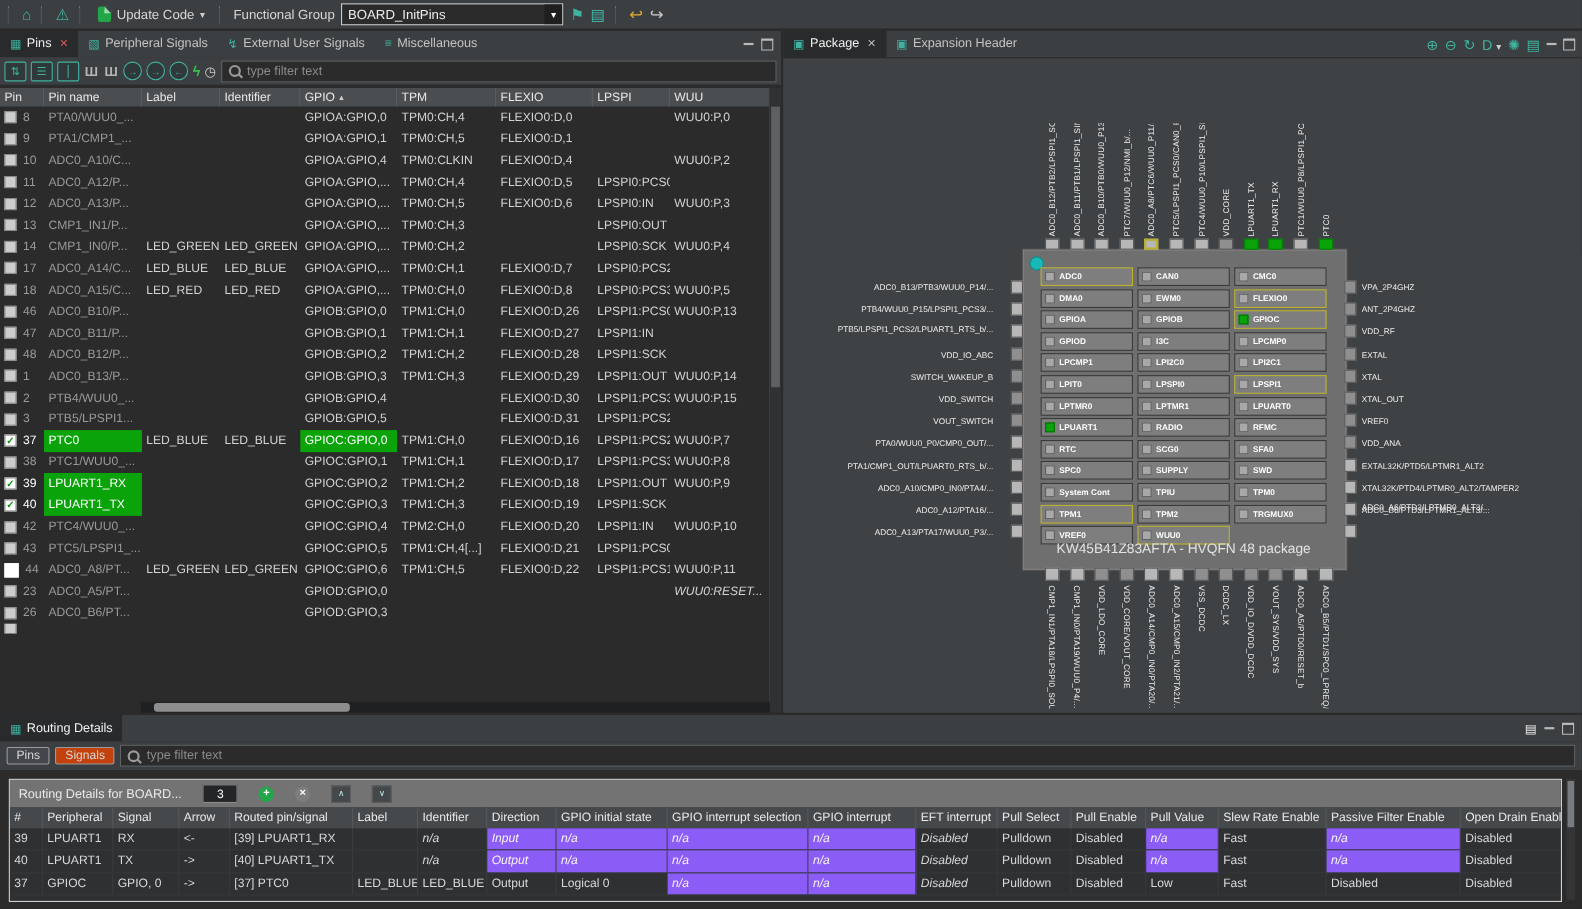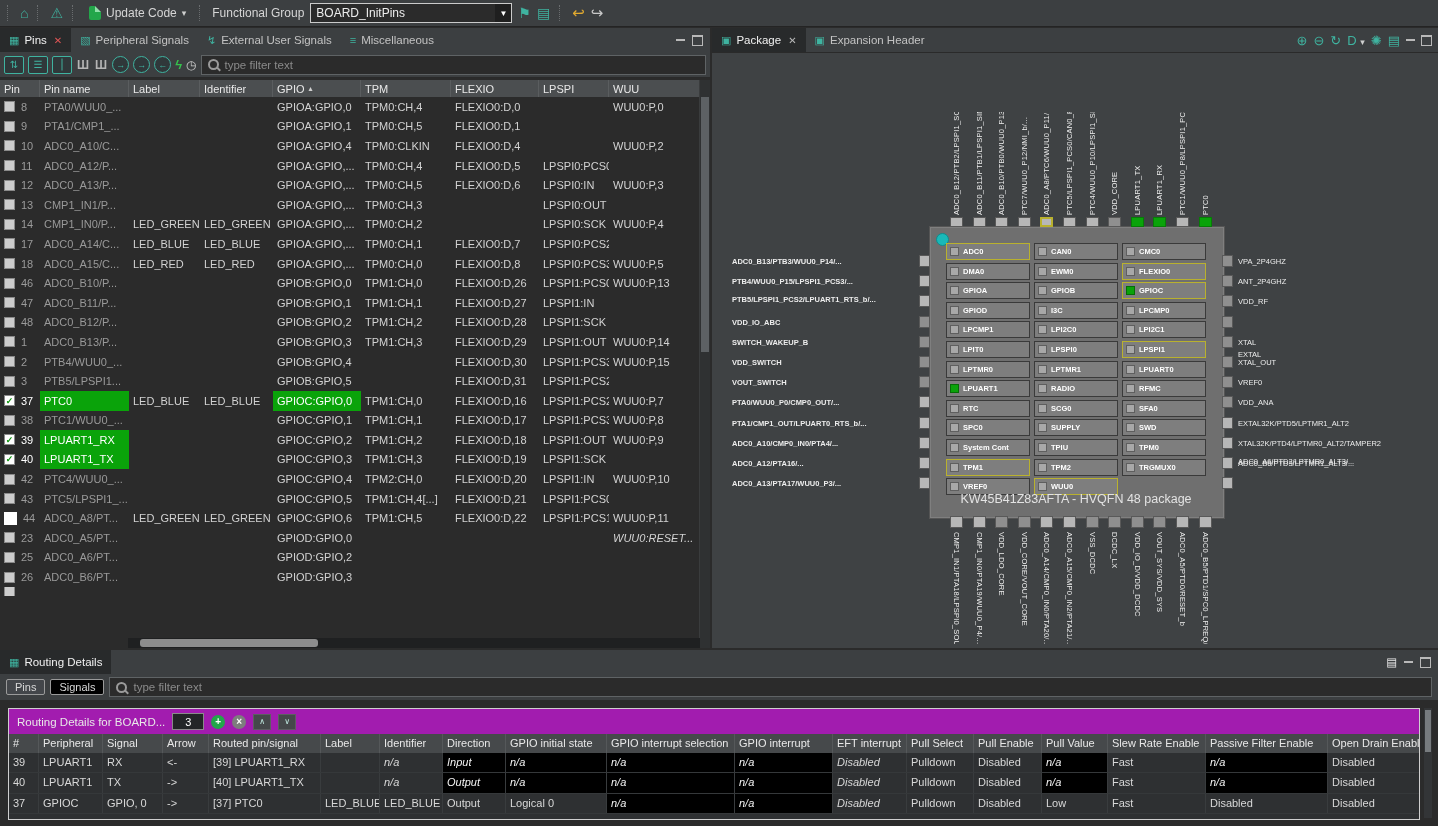--- a/index.html
+++ b/index.html
@@ -99,48 +99,48 @@
   .stub.p{background:#8f8f8f;}
   .stub.g{background:var(--green);border-color:#077d07;}
   .stub.h{border:2px solid var(--yellow);}
   .stub.t{width:13px;height:10px;}
   .stub.b{width:13px;height:12px;}
   .stub.l,.stub.r{width:11px;height:12px;}
   .vlab{position:absolute;font-size:7.5px;color:#ededed;writing-mode:vertical-rl;overflow:hidden;width:15px;
         line-height:15px;letter-spacing:0.2px;}
   .vlab.up{transform:rotate(180deg);}
   .hlab{position:absolute;font-size:7.5px;color:#ededed;white-space:nowrap;overflow:hidden;height:11px;line-height:11px;}
-  .hlab.lft{font-weight:bold;}
+  .hlab.lft{text-align:right;}
 
   
   .routing-panel{position:absolute;left:0;top:650px;width:1438px;height:176px;background:#2b2b2b;overflow:hidden;}
   .rtabbar{position:absolute;left:0;top:0;right:0;height:24px;background:var(--bar);display:flex;align-items:stretch;
            font-size:11.5px;color:#e8e8e8;border-bottom:1px solid #2a2a2a;}
   .rfilterrow{position:absolute;left:0;top:24px;right:0;height:26px;background:var(--bar);display:flex;align-items:center;
               gap:5px;padding:0 6px;box-sizing:border-box;}
   .pillbtn{border:1px solid #9a9a9a;border-radius:2px;padding:1px 8px;font-size:11px;color:#d8d8d8;background:#43464a;}
-  .pillbtn.alt{background:#000000;}
+  .pillbtn.alt{background:#c2410c;}
   .rsection{position:absolute;left:8px;right:18px;top:58px;height:110px;border:1px solid #cfcfcf;background:#2e3032;overflow:hidden;}
-  .rsechead{height:25px;display:flex;align-items:center;gap:7px;padding-left:8px;font-size:11.5px;color:#e8e8e8;background:#a21caf;}
+  .rsechead{height:25px;display:flex;align-items:center;gap:19px;padding-left:8px;font-size:11.5px;color:#e8e8e8;background:#737373;}
   .countbox{width:30px;height:15px;border:1px solid #8a8a8a;background:#232527;color:#fff;display:flex;align-items:center;
             justify-content:center;font-size:11px;}
   .circbtn{width:14px;height:14px;border-radius:50%;display:flex;align-items:center;justify-content:center;
            font-size:10px;color:#fff;font-weight:bold;}
   .circbtn.add{background:#23a64a;}
   .circbtn.del{background:#7d7d7d;}
   .chvbtn{width:16px;height:14px;background:#45484a;border:1px solid #5c5f61;color:#bfe8df;font-size:8px;
           display:flex;align-items:center;justify-content:center;}
   .rhead,.rrow{display:grid;grid-template-columns:30px 64px 60px 46px 112px 59px 63px 63px 101px 128px 98px 74px 67px 68px 66px 98px 122px 110px;}
   .rhead{height:19px;background:#46494b;}
   .rhead .hc{font-size:11px;color:#e8e8e8;padding:0 4px;line-height:19px;border-right:1px solid #55585a;
              overflow:hidden;white-space:nowrap;}
   .rrow{height:19.3px;border-bottom:1px solid #35383a;}
   .rc{font-size:11px;color:#d8d8d8;padding:0 4px;line-height:19.3px;overflow:hidden;white-space:nowrap;
       border-right:1px solid #393c3e;}
-  .rc.na{background:#000000;font-style:italic;color:#f4f4f4;}
+  .rc.na{background:#8b5cf6;font-style:italic;color:#f4f4f4;}
   .rc.it{font-style:italic;}
   .rvsb{position:absolute;right:6px;top:58px;width:8px;height:110px;background:#333537;}
   .rvsb .thumb{position:absolute;left:1px;right:1px;top:2px;height:42px;background:#777b7e;}
 </style>
 </head>
 <body>
 
 <div class="app">
 
   <div class="topbar">
@@ -533,34 +533,20 @@
             <span class="num">23</span>
           </div>
           <div class="cell nm">ADC0_A5/PT...</div>
           <div class="cell lab"></div>
           <div class="cell lab"></div>
           <div class="cell val">GPIOD:GPIO,0</div>
           <div class="cell val"></div>
           <div class="cell val"></div>
           <div class="cell val"></div>
           <div class="cell val itx">WUU0:RESET...</div>
-        </div>
-        <div class="prow">
-          <div class="cell pinc">
-            <span class="cb"></span>
-            <span class="num">25</span>
-          </div>
-          <div class="cell nm">ADC0_A6/PT...</div>
-          <div class="cell lab"></div>
-          <div class="cell lab"></div>
-          <div class="cell val">GPIOD:GPIO,2</div>
-          <div class="cell val"></div>
-          <div class="cell val"></div>
-          <div class="cell val"></div>
-          <div class="cell val"></div>
         </div>
         <div class="prow">
           <div class="cell pinc">
             <span class="cb"></span>
             <span class="num">26</span>
           </div>
           <div class="cell nm">ADC0_B6/PT...</div>
           <div class="cell lab"></div>
           <div class="cell lab"></div>
           <div class="cell val">GPIOD:GPIO,3</div>
@@ -835,21 +821,21 @@
         <div class="hlab lft" style="left: 20px; width: 171px; top: 406px;">ADC0_A12/PTA16/...</div>
         <div class="stub l" style="left: 207px; top: 425.2px;"></div>
         <div class="hlab lft" style="left: 20px; width: 171px; top: 426.2px;">ADC0_A13/PTA17/WUU0_P3/...</div>
         <div class="stub r p" style="left: 510px; top: 203px;"></div>
         <div class="hlab" style="left: 526px; width: 195px; top: 204px;">VPA_2P4GHZ</div>
         <div class="stub r p" style="left: 510px; top: 223.2px;"></div>
         <div class="hlab" style="left: 526px; width: 195px; top: 224.2px;">ANT_2P4GHZ</div>
         <div class="stub r p" style="left: 510px; top: 243.4px;"></div>
         <div class="hlab" style="left: 526px; width: 195px; top: 244.4px;">VDD_RF</div>
         <div class="stub r p" style="left: 510px; top: 263.6px;"></div>
-        <div class="hlab" style="left: 526px; width: 195px; top: 264.6px; margin-top: 32px;">EXTAL</div>
+        <div class="hlab" style="left: 526px; width: 195px; top: 264.6px;">EXTAL</div>
         <div class="stub r p" style="left: 510px; top: 283.8px;"></div>
         <div class="hlab" style="left: 526px; width: 195px; top: 284.8px;">XTAL</div>
         <div class="stub r p" style="left: 510px; top: 304px;"></div>
         <div class="hlab" style="left: 526px; width: 195px; top: 305px;">XTAL_OUT</div>
         <div class="stub r p" style="left: 510px; top: 324.2px;"></div>
         <div class="hlab" style="left: 526px; width: 195px; top: 325.2px;">VREF0</div>
         <div class="stub r p" style="left: 510px; top: 344.4px;"></div>
         <div class="hlab" style="left: 526px; width: 195px; top: 345.4px;">VDD_ANA</div>
         <div class="stub r" style="left: 510px; top: 364.6px;"></div>
         <div class="hlab" style="left: 526px; width: 195px; top: 365.6px;">EXTAL32K/PTD5/LPTMR1_ALT2</div>

